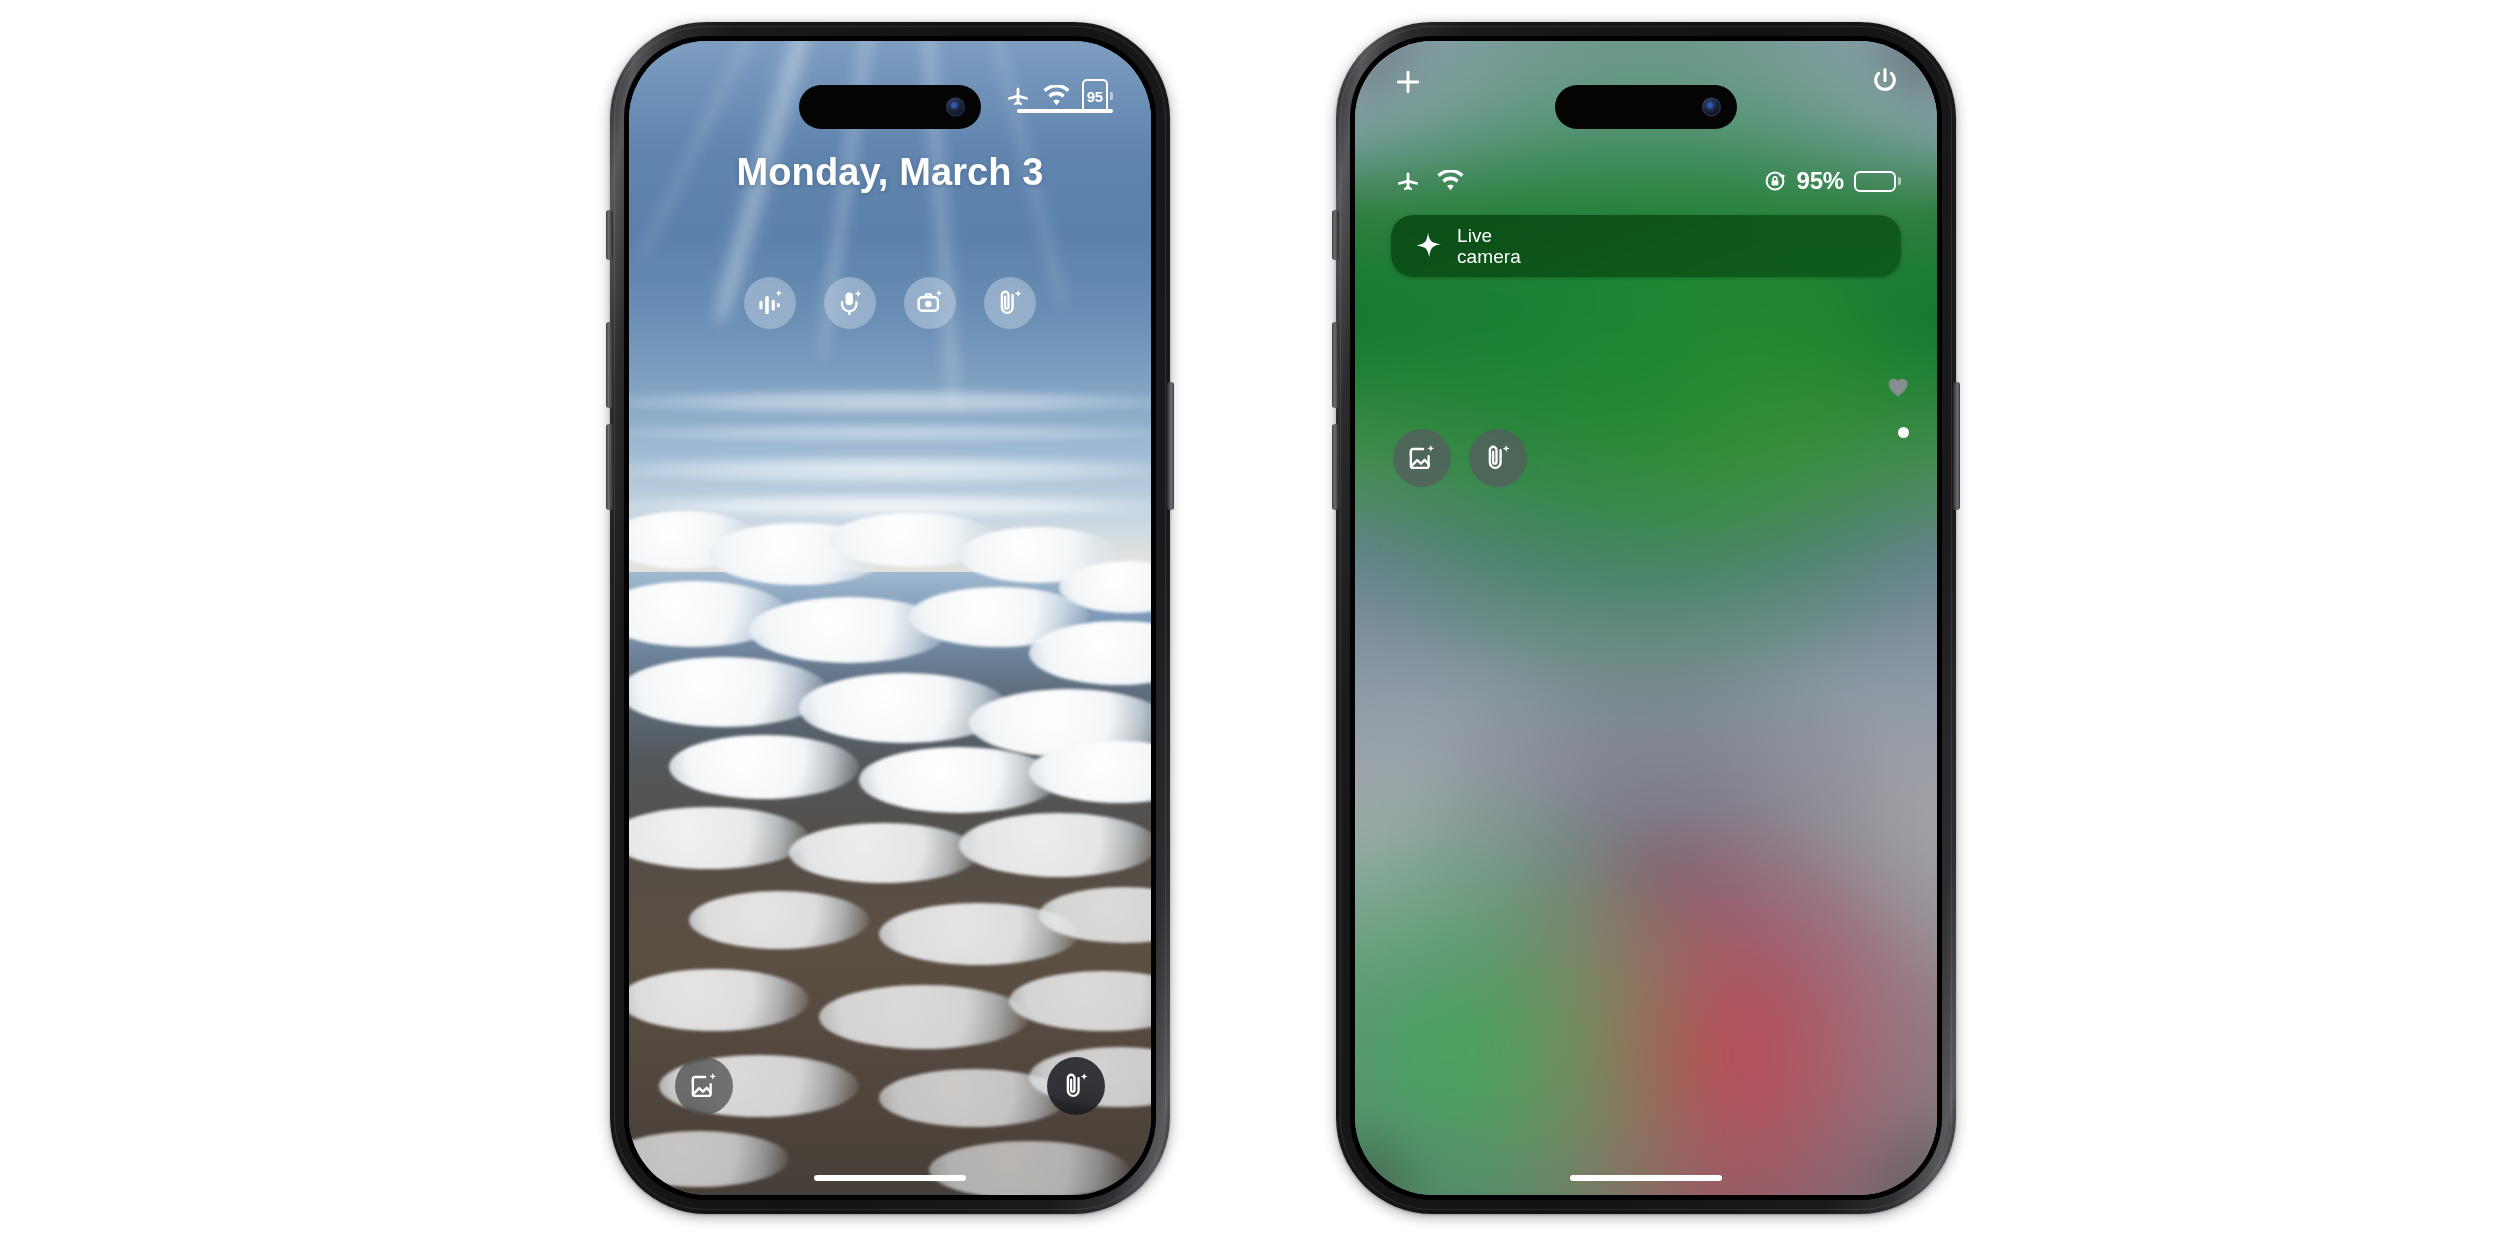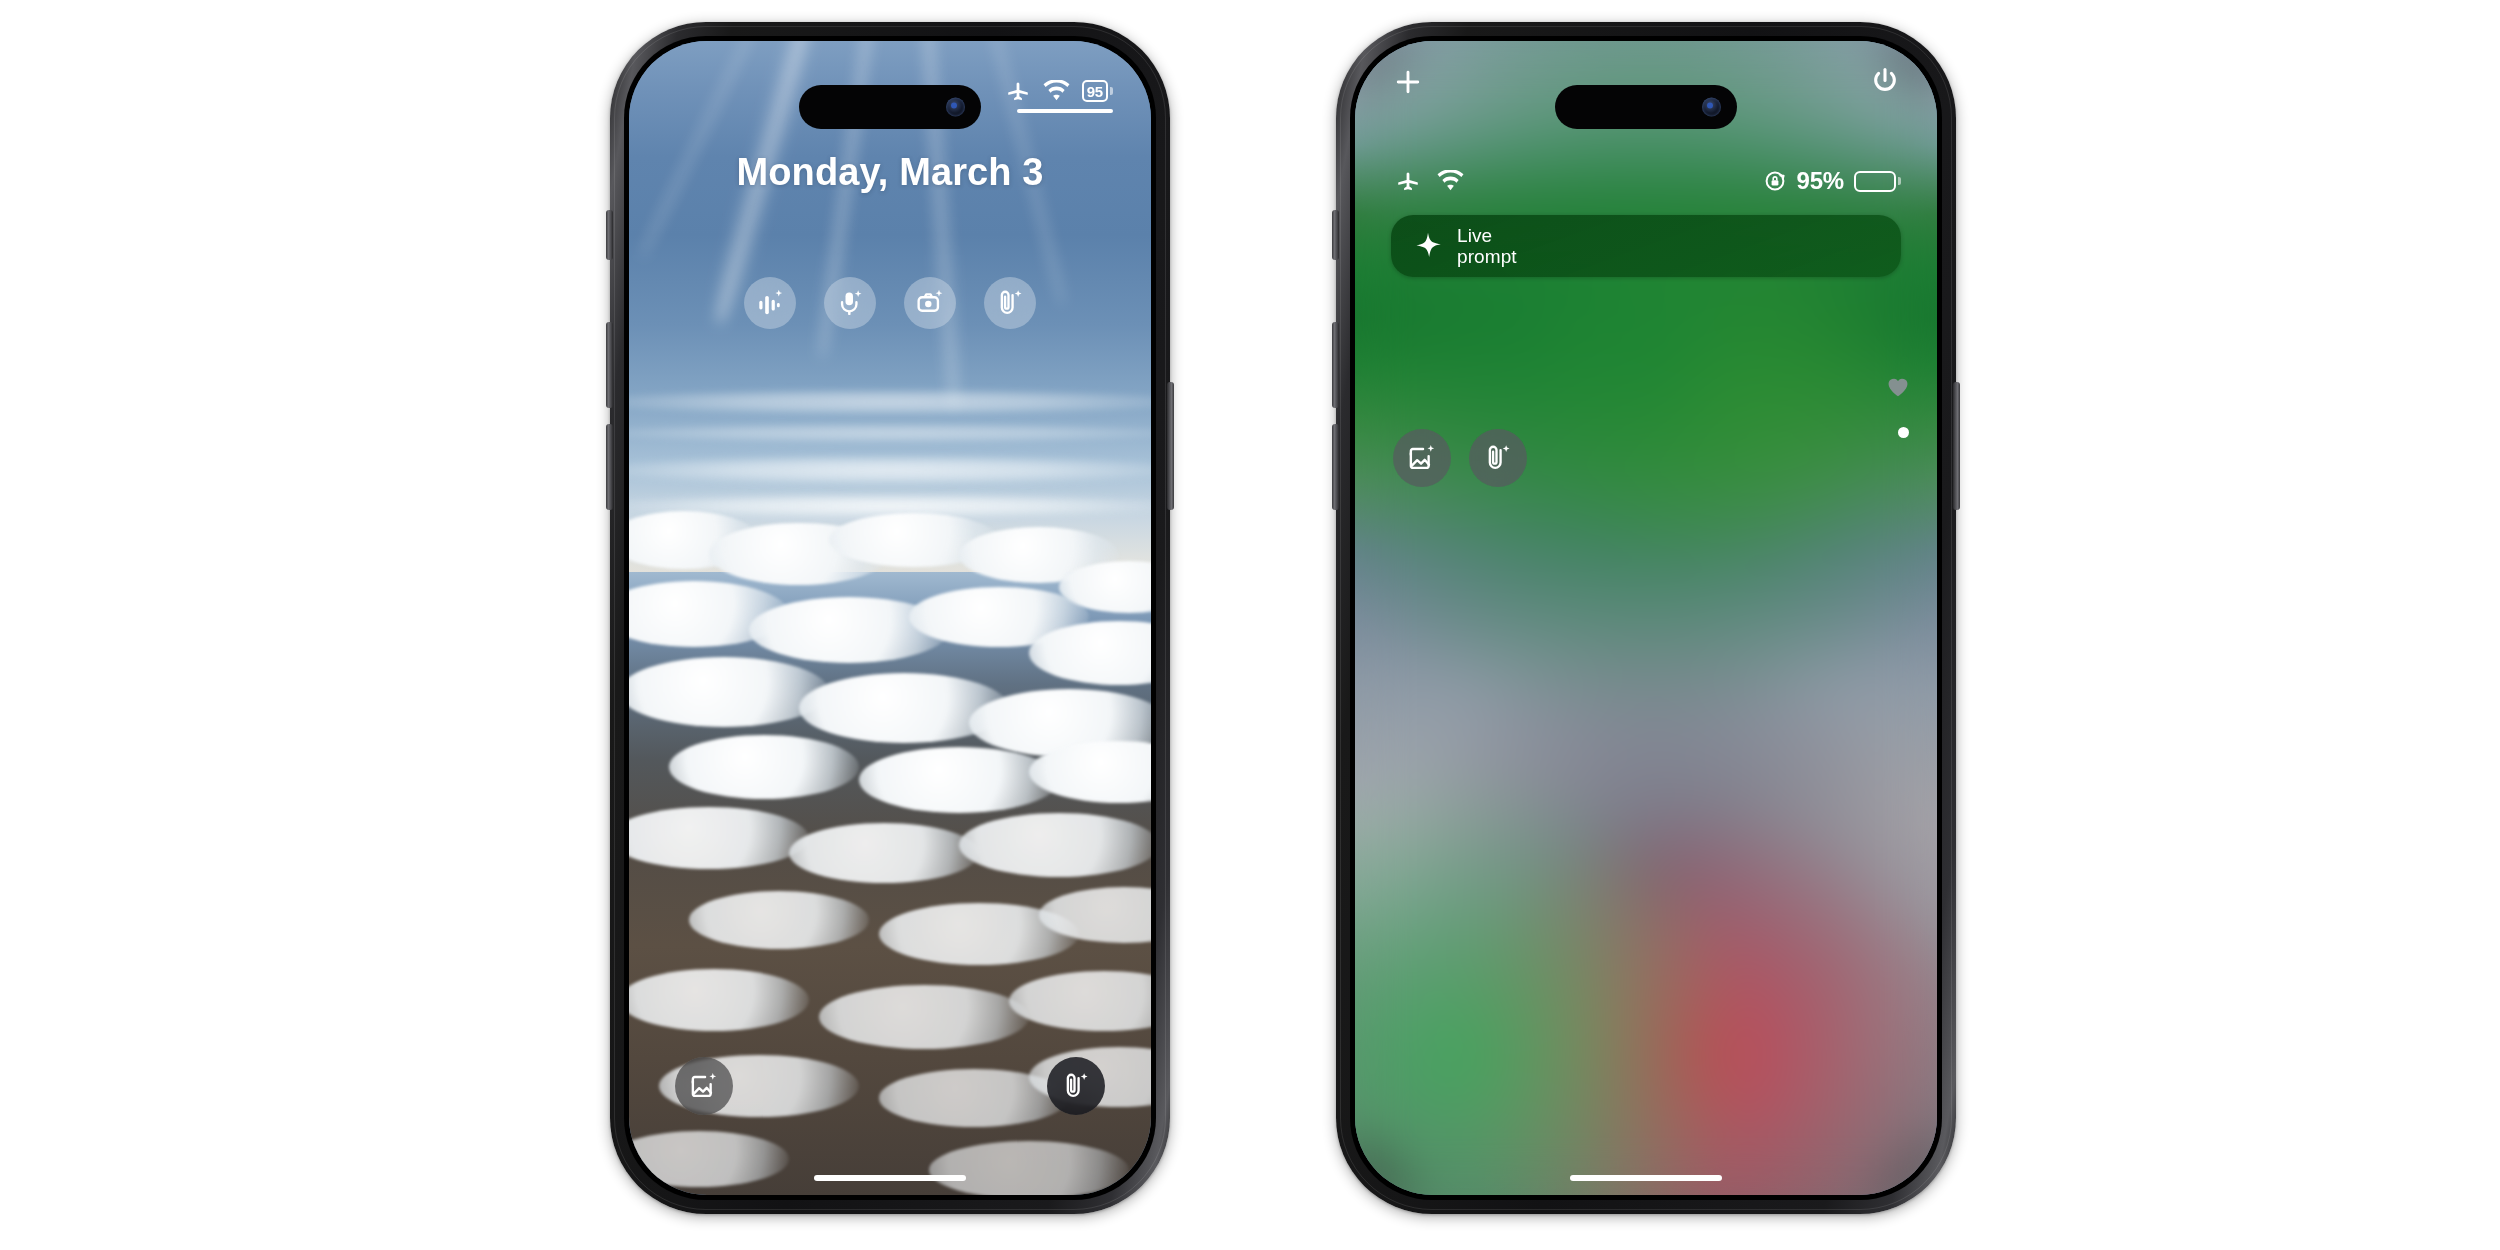--- a/index.html
+++ b/index.html
@@ -61,21 +61,21 @@
              rgba(83,72,62,1) 78%, rgba(70,62,56,1) 100%); }
   .cloudpuff{ position:absolute; border-radius:50%;
               background:radial-gradient(circle at 40% 34%, #ffffff 0%, #f3f6f8 48%, rgba(224,232,238,.72) 72%, rgba(200,212,222,0) 100%);
               filter:blur(1.4px); }
   .cloudband{ position:absolute; left:-6%; right:-6%; border-radius:50%;
               background:radial-gradient(ellipse at 50% 50%, rgba(255,255,255,.95) 0%, rgba(244,248,250,.75) 38%, rgba(215,227,235,.3) 66%, rgba(200,212,222,0) 100%);
               filter:blur(3px); }
 
   .status-1{ position:absolute; right:38px; top:38px; display:flex; align-items:center; gap:12px; z-index:22; }
   .s1-batt{ display:flex; align-items:center; gap:2px; }
-  .batt-box{ border:2.4px solid #fff; border-radius:5px; padding:0 3px 0 3px; height:22px;
+  .batt-box{ border:2.4px solid #fff; border-radius:5px; padding:0 3px 0 3px; height:34px;
              display:flex; align-items:center; }
   .batt-box span{ color:#fff; font-size:15px; font-weight:700; letter-spacing:-.2px; line-height:1; }
   .batt-nub{ width:3px; height:8px; background:rgba(255,255,255,.55); border-radius:0 2px 2px 0; }
   .batt-underline{ position:absolute; right:38px; top:68px; width:96px; height:4px;
                    border-radius:2px; background:#fff; z-index:22; }
 
   .dateline{ position:absolute; left:0; right:0; top:110px; text-align:center; z-index:21;
              color:#fff; font-size:38px; font-weight:600; letter-spacing:.1px;
              text-shadow:0 1px 4px rgba(40,60,85,.32); }
   .clock{ position:absolute; left:0; right:0; top:136px; text-align:center; z-index:21;
@@ -388,21 +388,21 @@
 
         <div class="cc-pills">
           <div class="pill">
             <span>
               <svg width="30" height="30" viewBox="0 0 28 28" fill="#fff">
                 <path d="M14 1.6c.9 5.1 2.1 7.9 5.3 9.2 1.8.8 3.9 1.2 6.6 1.6-5.1.9-7.9 2.1-9.2 5.3-.8 1.8-1.2 3.9-1.6 6.6-.9-5.1-2.1-7.9-5.3-9.2-1.8-.8-3.9-1.2-6.6-1.6 5.1-.9 7.9-2.1 9.2-5.3.8-1.8 1.2-3.9 1.6-6.6z"></path>
               </svg>
             </span>
             <span class="pill-label">
               <span>Live</span><br>
-              <span>prompt</span>
+              <span>camera</span>
             </span>
           </div>
         </div>
 
         <div class="cc-tiles">
         </div>
 
         <div class="cc-circles">
           <div class="ccircle">
             <svg width="30" height="30" viewBox="0 0 28 28" fill="none">

